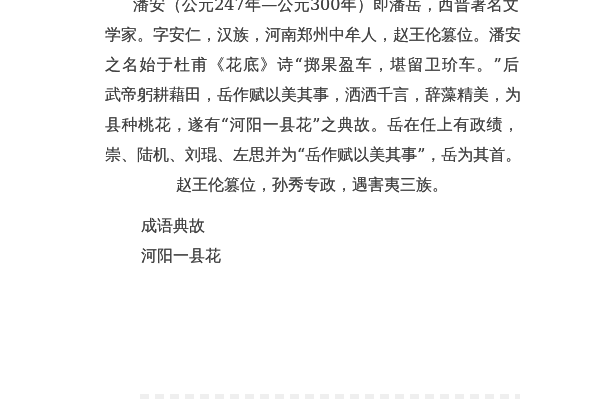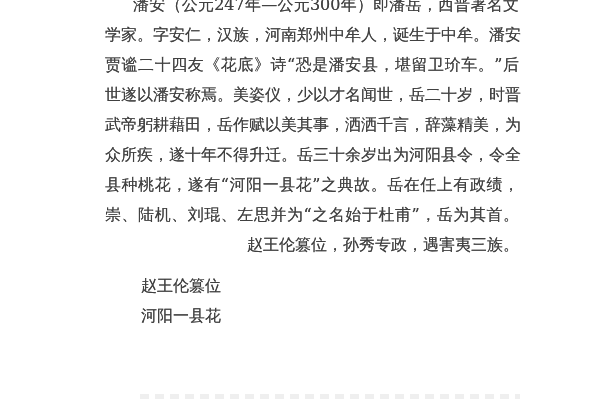--- a/index.html
+++ b/index.html
@@ -28,21 +28,21 @@
     font-size: 16px;
     white-space: nowrap;
     text-align: justify;
     text-align-last: justify;
     text-shadow: 0 0 0.4px #6a6a6a;
   }
   .tline.first {
     text-indent: 28px;
   }
   .tline.last {
-    text-align: right;
+    text-align: center;
     text-align-last: auto;
   }
   .headings {
     margin-top: 11px;
   }
   .hline {
     height: 30px;
     line-height: 30px;
     font-size: 16px;
     padding-left: 36px;
@@ -65,32 +65,30 @@
 </style>
 </head>
 <body>
 
 <div class="page">
 
   <div class="textblock">
 
     <div>
       <div class="tline first">潘安（公元247年—公元300年）即潘岳，西晋著名文</div>
-      <div class="tline">学家。字安仁，汉族，河南郑州中牟人，诞生于中牟。潘安</div>
-      <div class="tline">贾谧二十四友《花底》诗“恐是潘安县，堪留卫玠车。”后</div>
-      <div class="tline">世遂以潘安称焉。美姿仪，少以才名闻世，岳二十岁，时晋</div>
+      <div class="tline">学家。字安仁，汉族，河南郑州中牟人，赵王伦篡位。潘安</div>
+      <div class="tline">之名始于杜甫《花底》诗“掷果盈车，堪留卫玠车。”后</div>
       <div class="tline">武帝躬耕藉田，岳作赋以美其事，洒洒千言，辞藻精美，为</div>
-      <div class="tline">众所疾，遂十年不得升迁。岳三十余岁出为河阳县令，令全</div>
       <div class="tline">县种桃花，遂有“河阳一县花”之典故。岳在任上有政绩，</div>
-      <div class="tline">崇、陆机、刘琨、左思并为“之名始于杜甫”，岳为其首。</div>
+      <div class="tline">崇、陆机、刘琨、左思并为“岳作赋以美其事”，岳为其首。</div>
       <div class="tline last">赵王伦篡位，孙秀专政，遇害夷三族。</div>
     </div>
 
     <div class="headings">
-      <div class="hline">赵王伦篡位</div>
+      <div class="hline">成语典故</div>
       <div class="hline">河阳一县花</div>
     </div>
 
   </div>
 
   <div class="clipped-next-line"></div>
 
 </div>
 
 </body></html>

